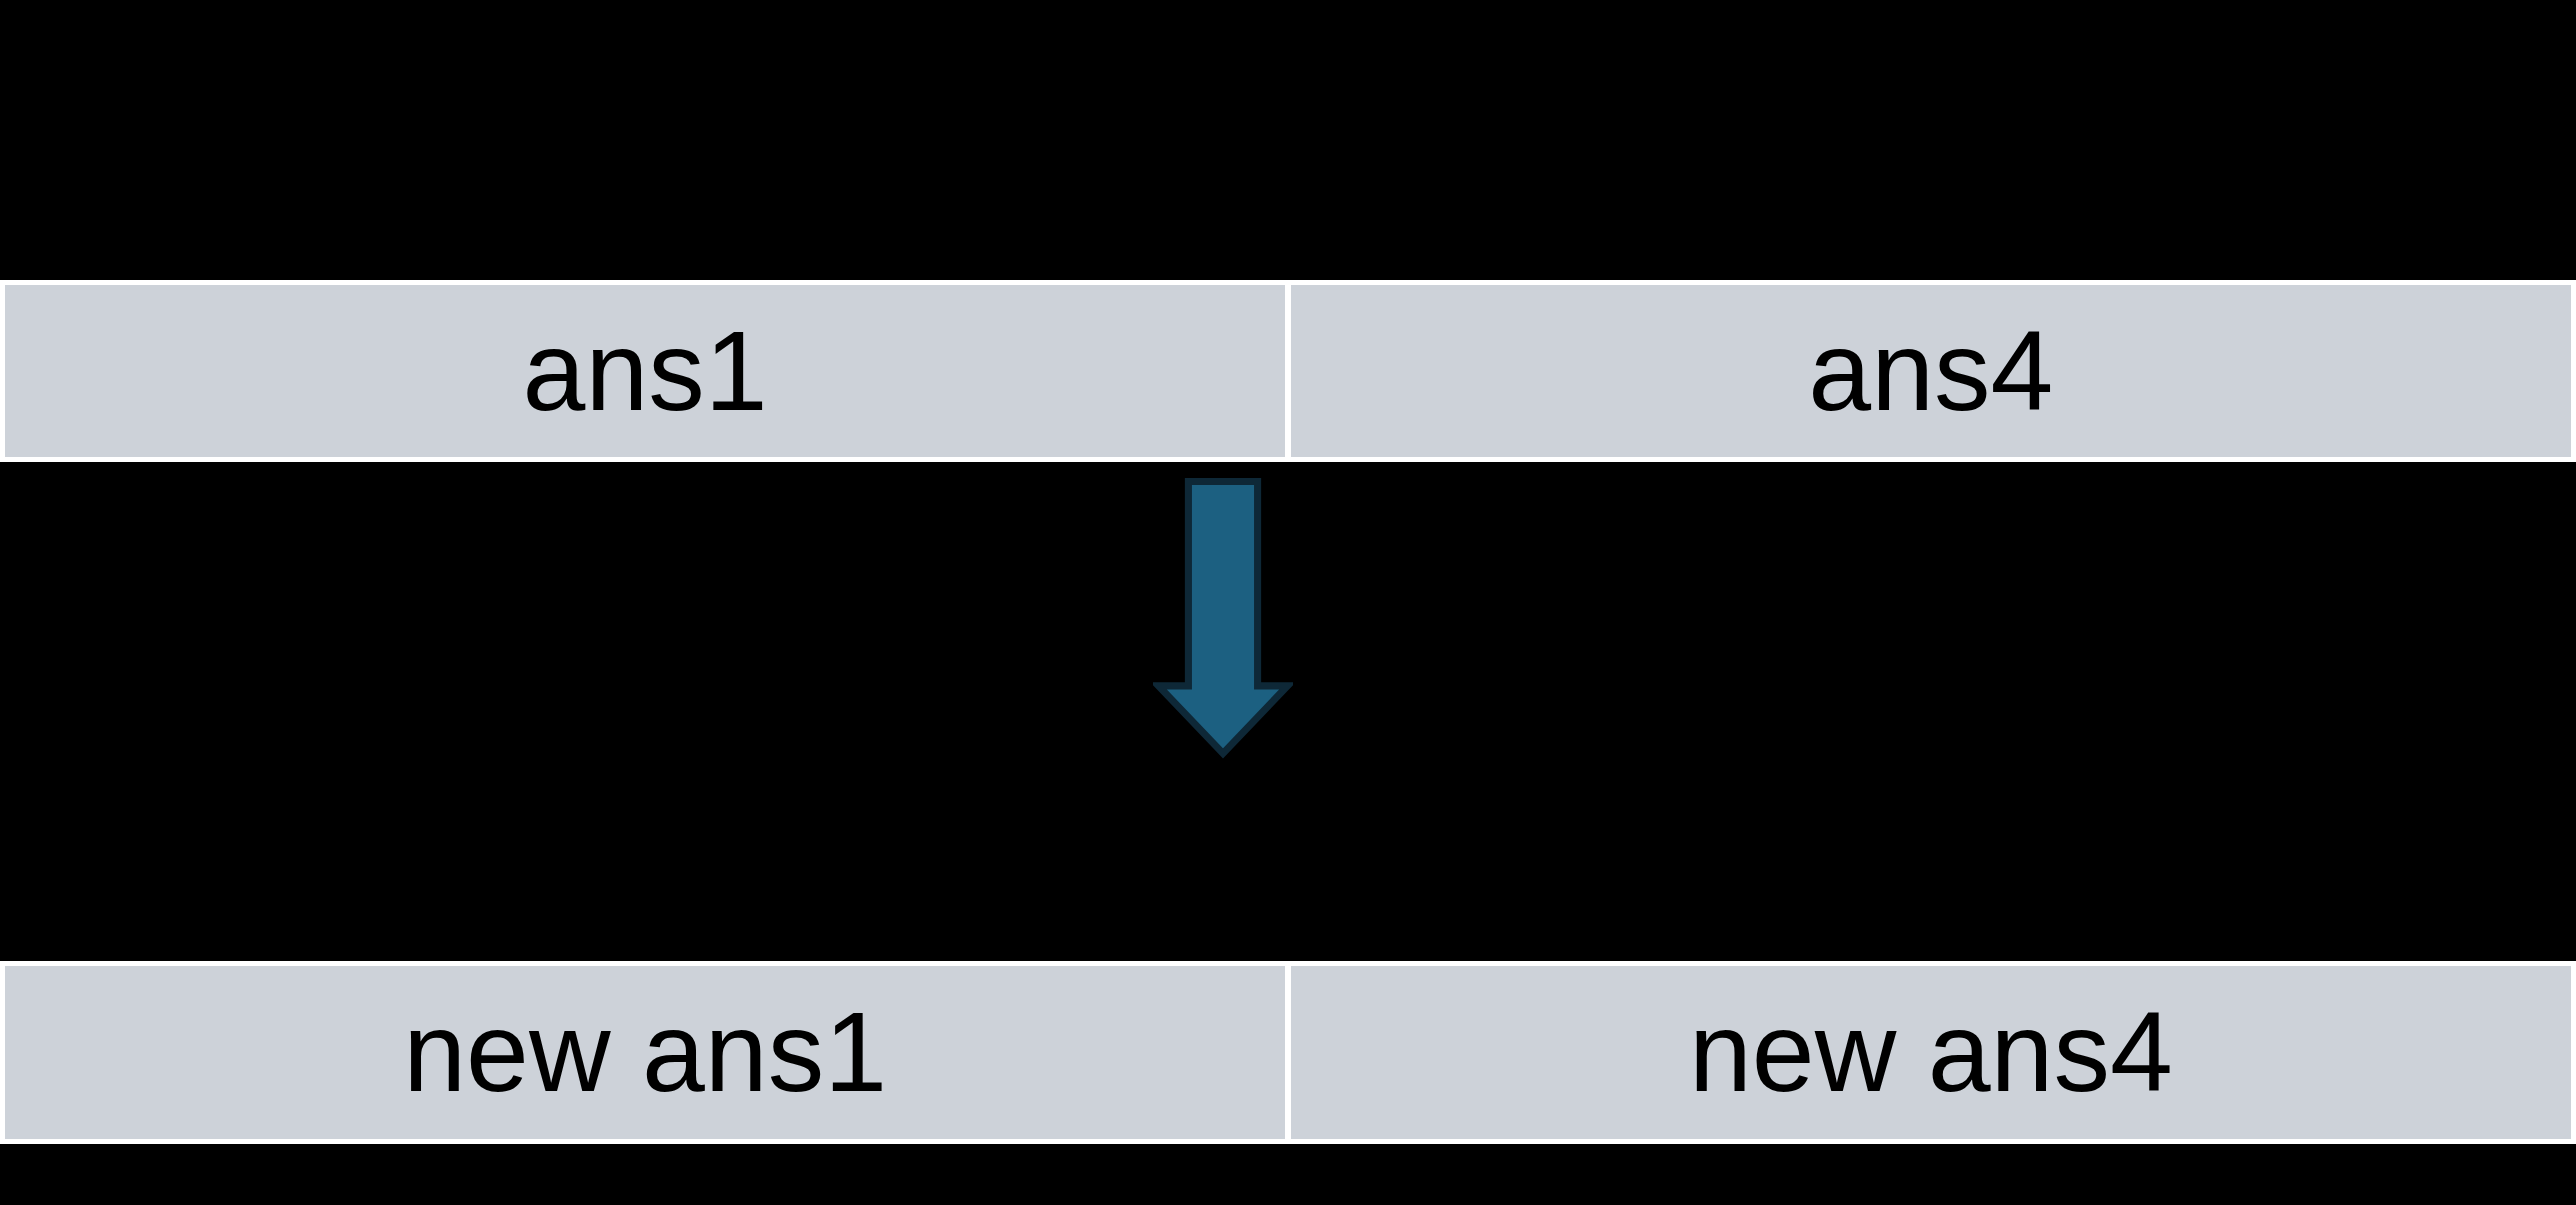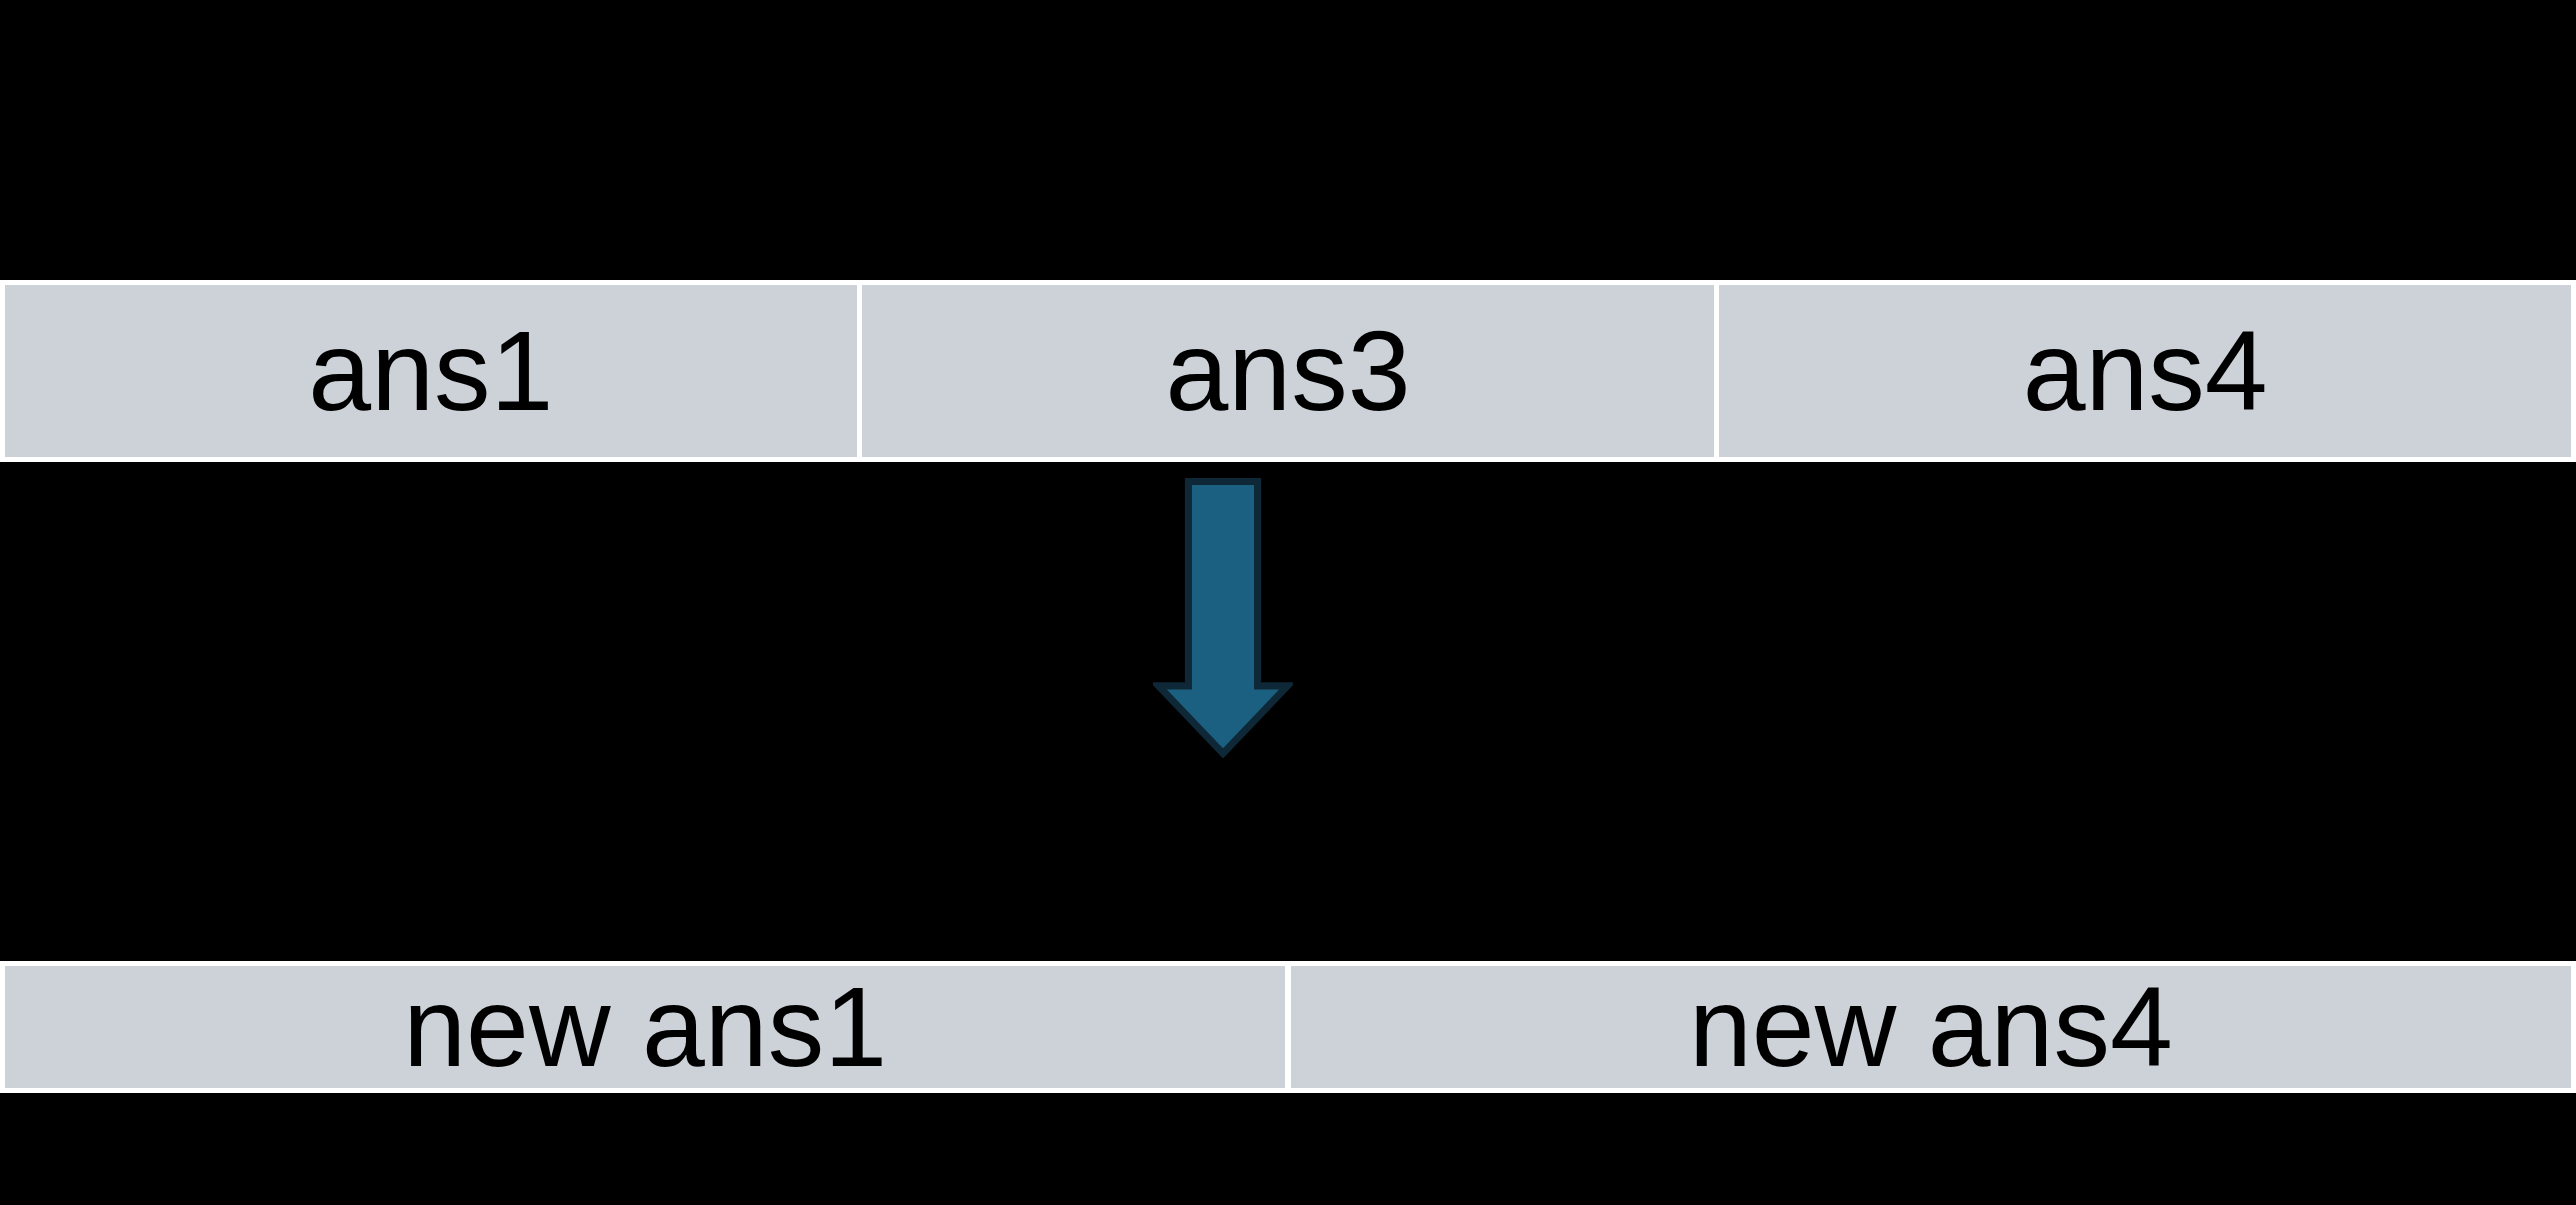--- a/index.html
+++ b/index.html
@@ -19,21 +19,21 @@
     position: absolute;
     left: 0;
     width: 2576px;
     box-sizing: border-box;
     background: var(--cell-border, #ffffff);
     border: 5.5px solid var(--cell-border, #ffffff);
     display: flex;
     gap: 5.5px;
   }
   #top-table { top: 280px; height: 182px; }
-  #bottom-table { top: 961px; height: 132px; }
+  #bottom-table { top: 961px; height: 183px; }
   .table-cell {
     flex: 1 1 0;
     background: var(--cell-fill, #cdd2d9);
     display: flex;
     align-items: center;
     justify-content: center;
     font-size: 113px;
     line-height: 1;
     color: var(--text-color, #000000);
     white-space: nowrap;
@@ -47,21 +47,20 @@
     height: 283px;
   }
 </style>
 </head>
 <body>
 
 <div id="canvas" style="--bg: #000000; --cell-fill: #cdd2d9; --cell-border: #ffffff; --text-color: #000000;">
 
   <div class="answer-table" id="top-table">
     <div class="table-cell">ans1</div>
-    <div class="table-cell">ans3</div>
     <div class="table-cell">ans4</div>
   </div>
 
   <svg id="down-arrow-svg" viewBox="-7 -7 178 360" xmlns="http://www.w3.org/2000/svg">
     <polygon points="38,0 126,0 126,260 164,260 82,346 0,260 38,260" stroke-width="9" stroke-linejoin="miter" stroke="#0e2837" fill="#1c6081"></polygon>
   </svg>
 
   <div class="answer-table" id="bottom-table">
     <div class="table-cell">new ans1</div>
     <div class="table-cell">new ans4</div>

